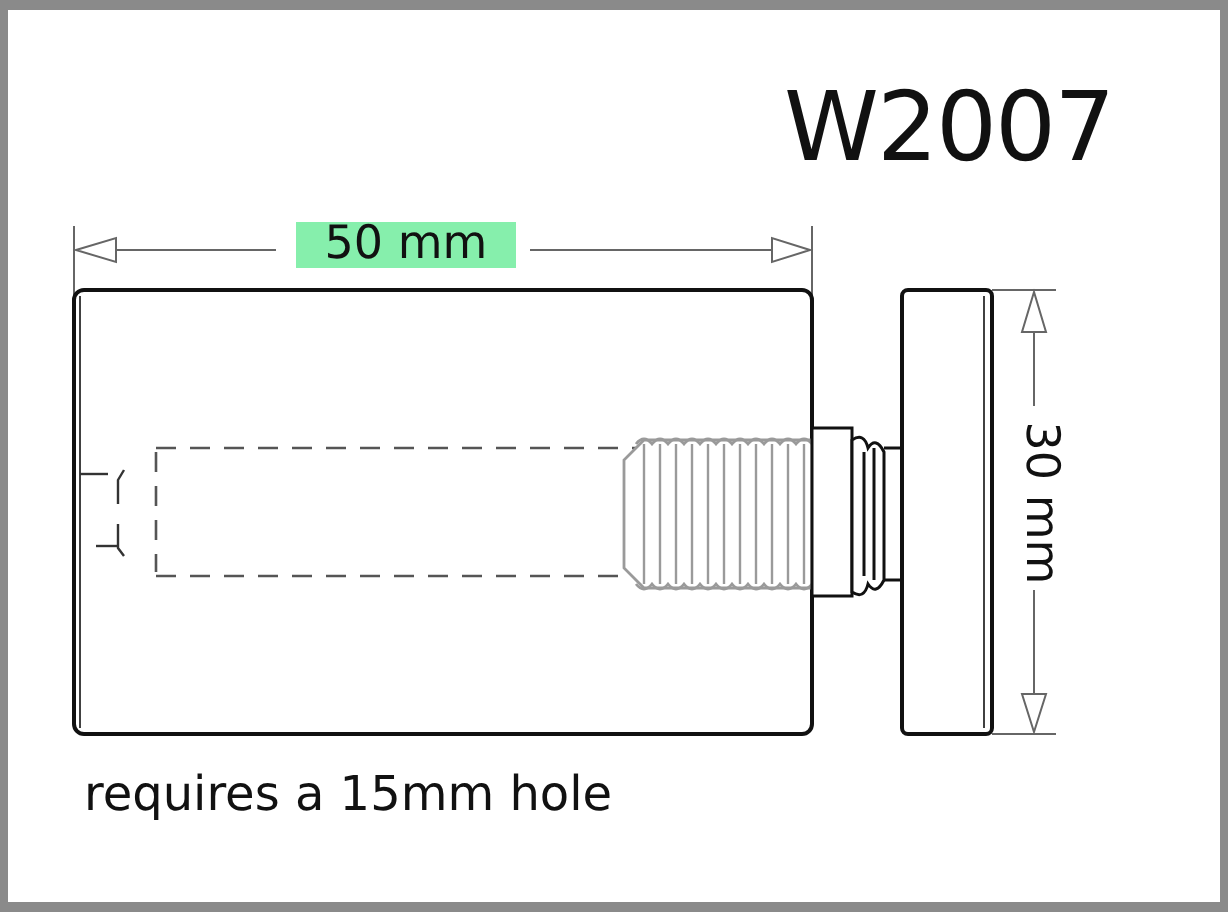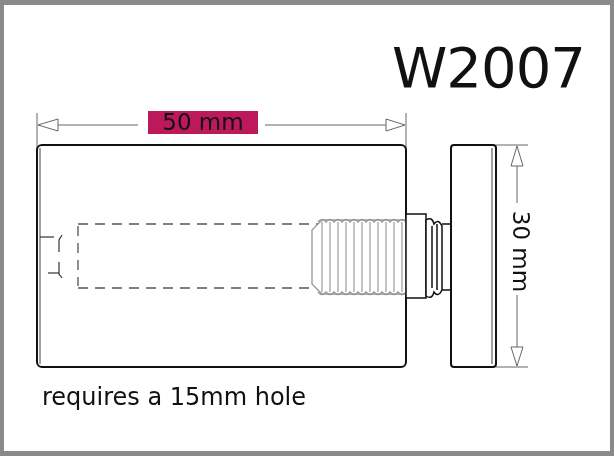--- a/index.html
+++ b/index.html
@@ -1,20 +1,20 @@
 <!DOCTYPE html>
 <html><head>
 <meta charset="utf-8">
 <style>
   html, body { margin: 0; padding: 0; background: #ffffff; }
   body { width: 614px; height: 456px; position: relative; overflow: hidden; font-family: "DejaVu Sans", sans-serif; }
   .frame { position: absolute; left: 0; top: 0; width: 614px; height: 456px; box-sizing: border-box; border: 4px solid #8a8a8a; border-top-width: 5px; border-bottom-width: 5px; background: #fff; }
   svg.drawing { position: absolute; left: 0; top: 0; }
-  .code { position: absolute; left: 392px; top: 40px; font-size: 56px; color: #111; letter-spacing: -1px; line-height: 1; }
-  .dim-h { position: absolute; left: 148px; top: 111px; width: 110px; text-align: center; font-size: 23px; color: #111; background: #be185d; line-height: 1; }
+  .code { position: absolute; left: 392px; top: 40px; font-size: 48px; color: #111; letter-spacing: -1px; line-height: 1; }
+  .dim-h { position: absolute; left: 148px; top: 111px; width: 110px; text-align: center; font-size: 23px; color: #111; background: #86efac; line-height: 1; }
   .dim-v { position: absolute; left: 478px; top: 240px; width: 84px; text-align: center; font-size: 23px; color: #111; background: #fff; line-height: 1; transform: rotate(90deg); transform-origin: center center; }
   .note { position: absolute; left: 42px; top: 385px; font-size: 24px; color: #111; line-height: 1; text-align: center; }
 </style>
 </head>
 <body>
 
 <div class="frame"></div>
 
 <svg class="drawing" width="614" height="456" viewBox="0 0 614 456">
 

